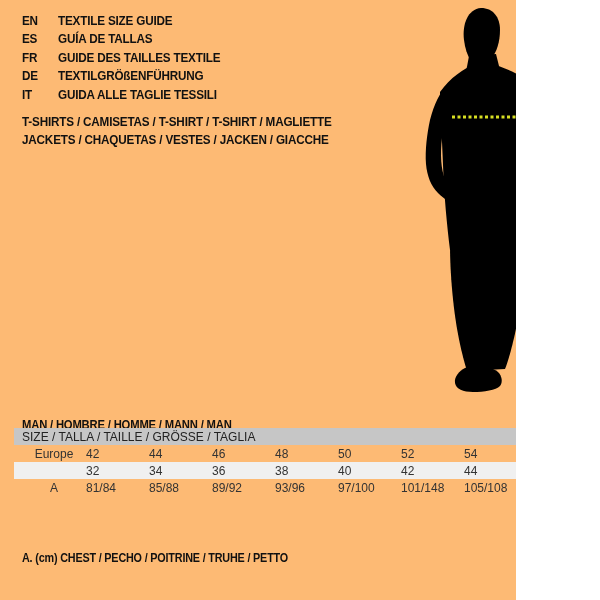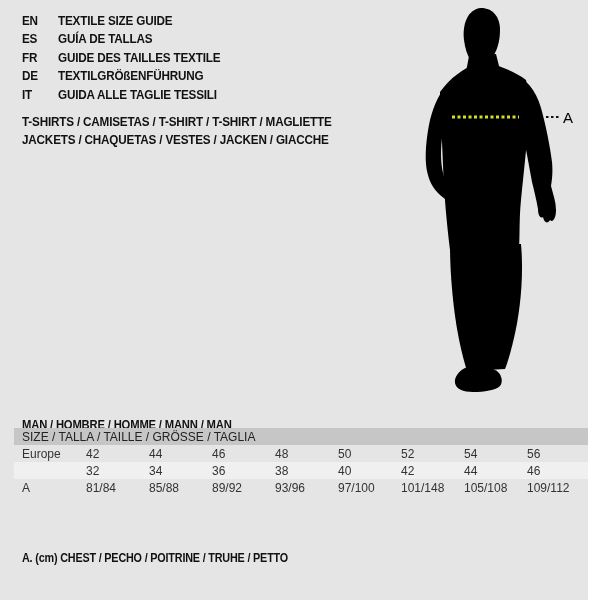--- a/index.html
+++ b/index.html
@@ -1,34 +1,34 @@
 <!DOCTYPE html>
 <html><head>
 <meta charset="utf-8">
 <style>
   html,body{margin:0;padding:0;background:#ffffff;}
   .canvas{
-    position:relative;width:588px;height:600px;background:#e5e5e5;
+    position:relative;width:516px;height:600px;background:#fdba74;
     font-family:"Liberation Sans",sans-serif;color:#111;overflow:hidden;
   }
   .condensed{transform:scaleX(0.9);transform-origin:0 0;letter-spacing:-0.2px;}
   
   .lang-block{position:absolute;left:22px;top:12px;font-weight:bold;font-size:13px;line-height:18.4px;white-space:nowrap;}
   .lang-row{display:flex;}
   .lang-code{width:40px;flex:0 0 40px;}
   
   .garment-block{position:absolute;left:22px;top:113px;font-weight:bold;font-size:13px;line-height:18.4px;white-space:nowrap;}
   
   .figure-svg{position:absolute;left:0;top:0;width:600px;height:600px;}
   .figure-svg text{font-family:"Liberation Sans",sans-serif;}
   
   .section-title{position:absolute;left:22px;top:418px;font-weight:bold;font-size:12.5px;white-space:nowrap;}
   .size-table{position:absolute;left:14px;top:428px;width:576px;border-collapse:collapse;table-layout:fixed;font-size:12px;color:#333;}
   .size-table td{height:17px;padding:0;text-align:left;font-weight:400;overflow:hidden;white-space:nowrap;}
-  .size-table td.rowlabel{text-align:left;padding-left:8px;}
+  .size-table td.rowlabel{text-align:center;padding-left:8px;}
   .size-table tr.head td{background:#c6c6c6;text-align:left;padding-left:8px;color:#222;}
   .size-table tr.shade td{background:#f0f0f0;}
   .footnote{position:absolute;left:22px;top:551px;font-weight:bold;font-size:12px;white-space:nowrap;}
 </style>
 </head>
 <body>
 
 <div class="canvas">
 
   <div class="lang-block condensed">

